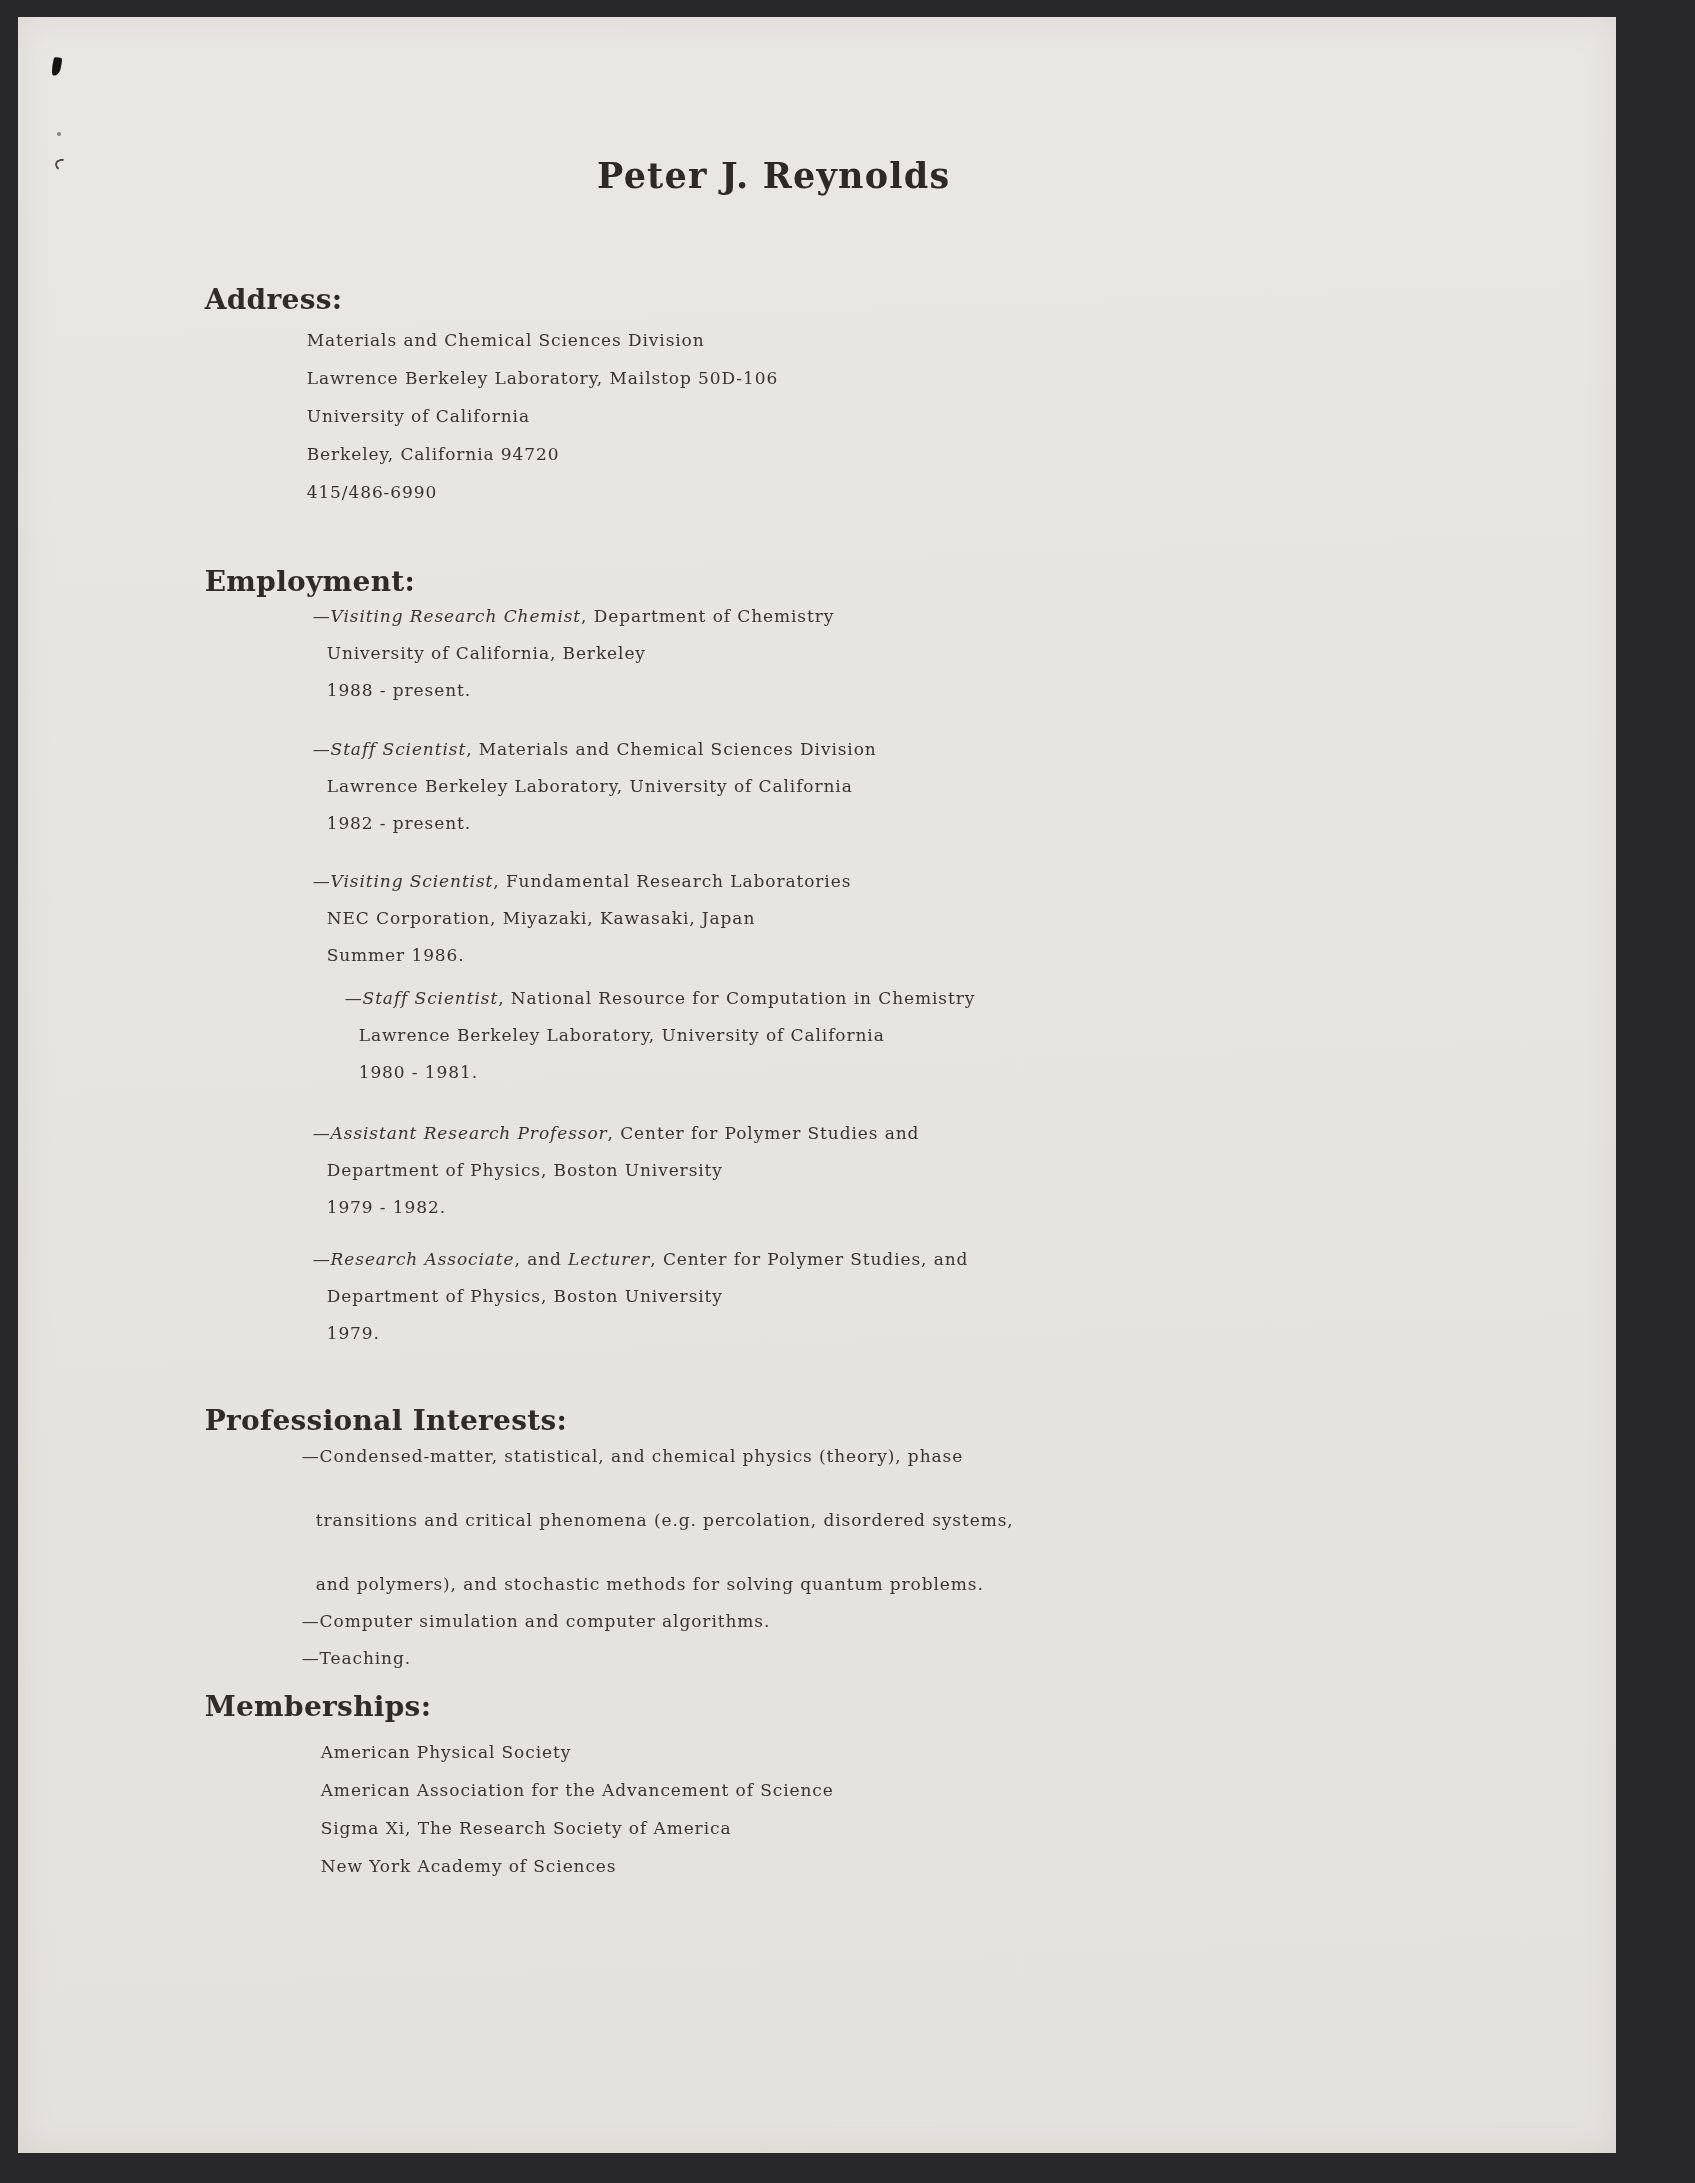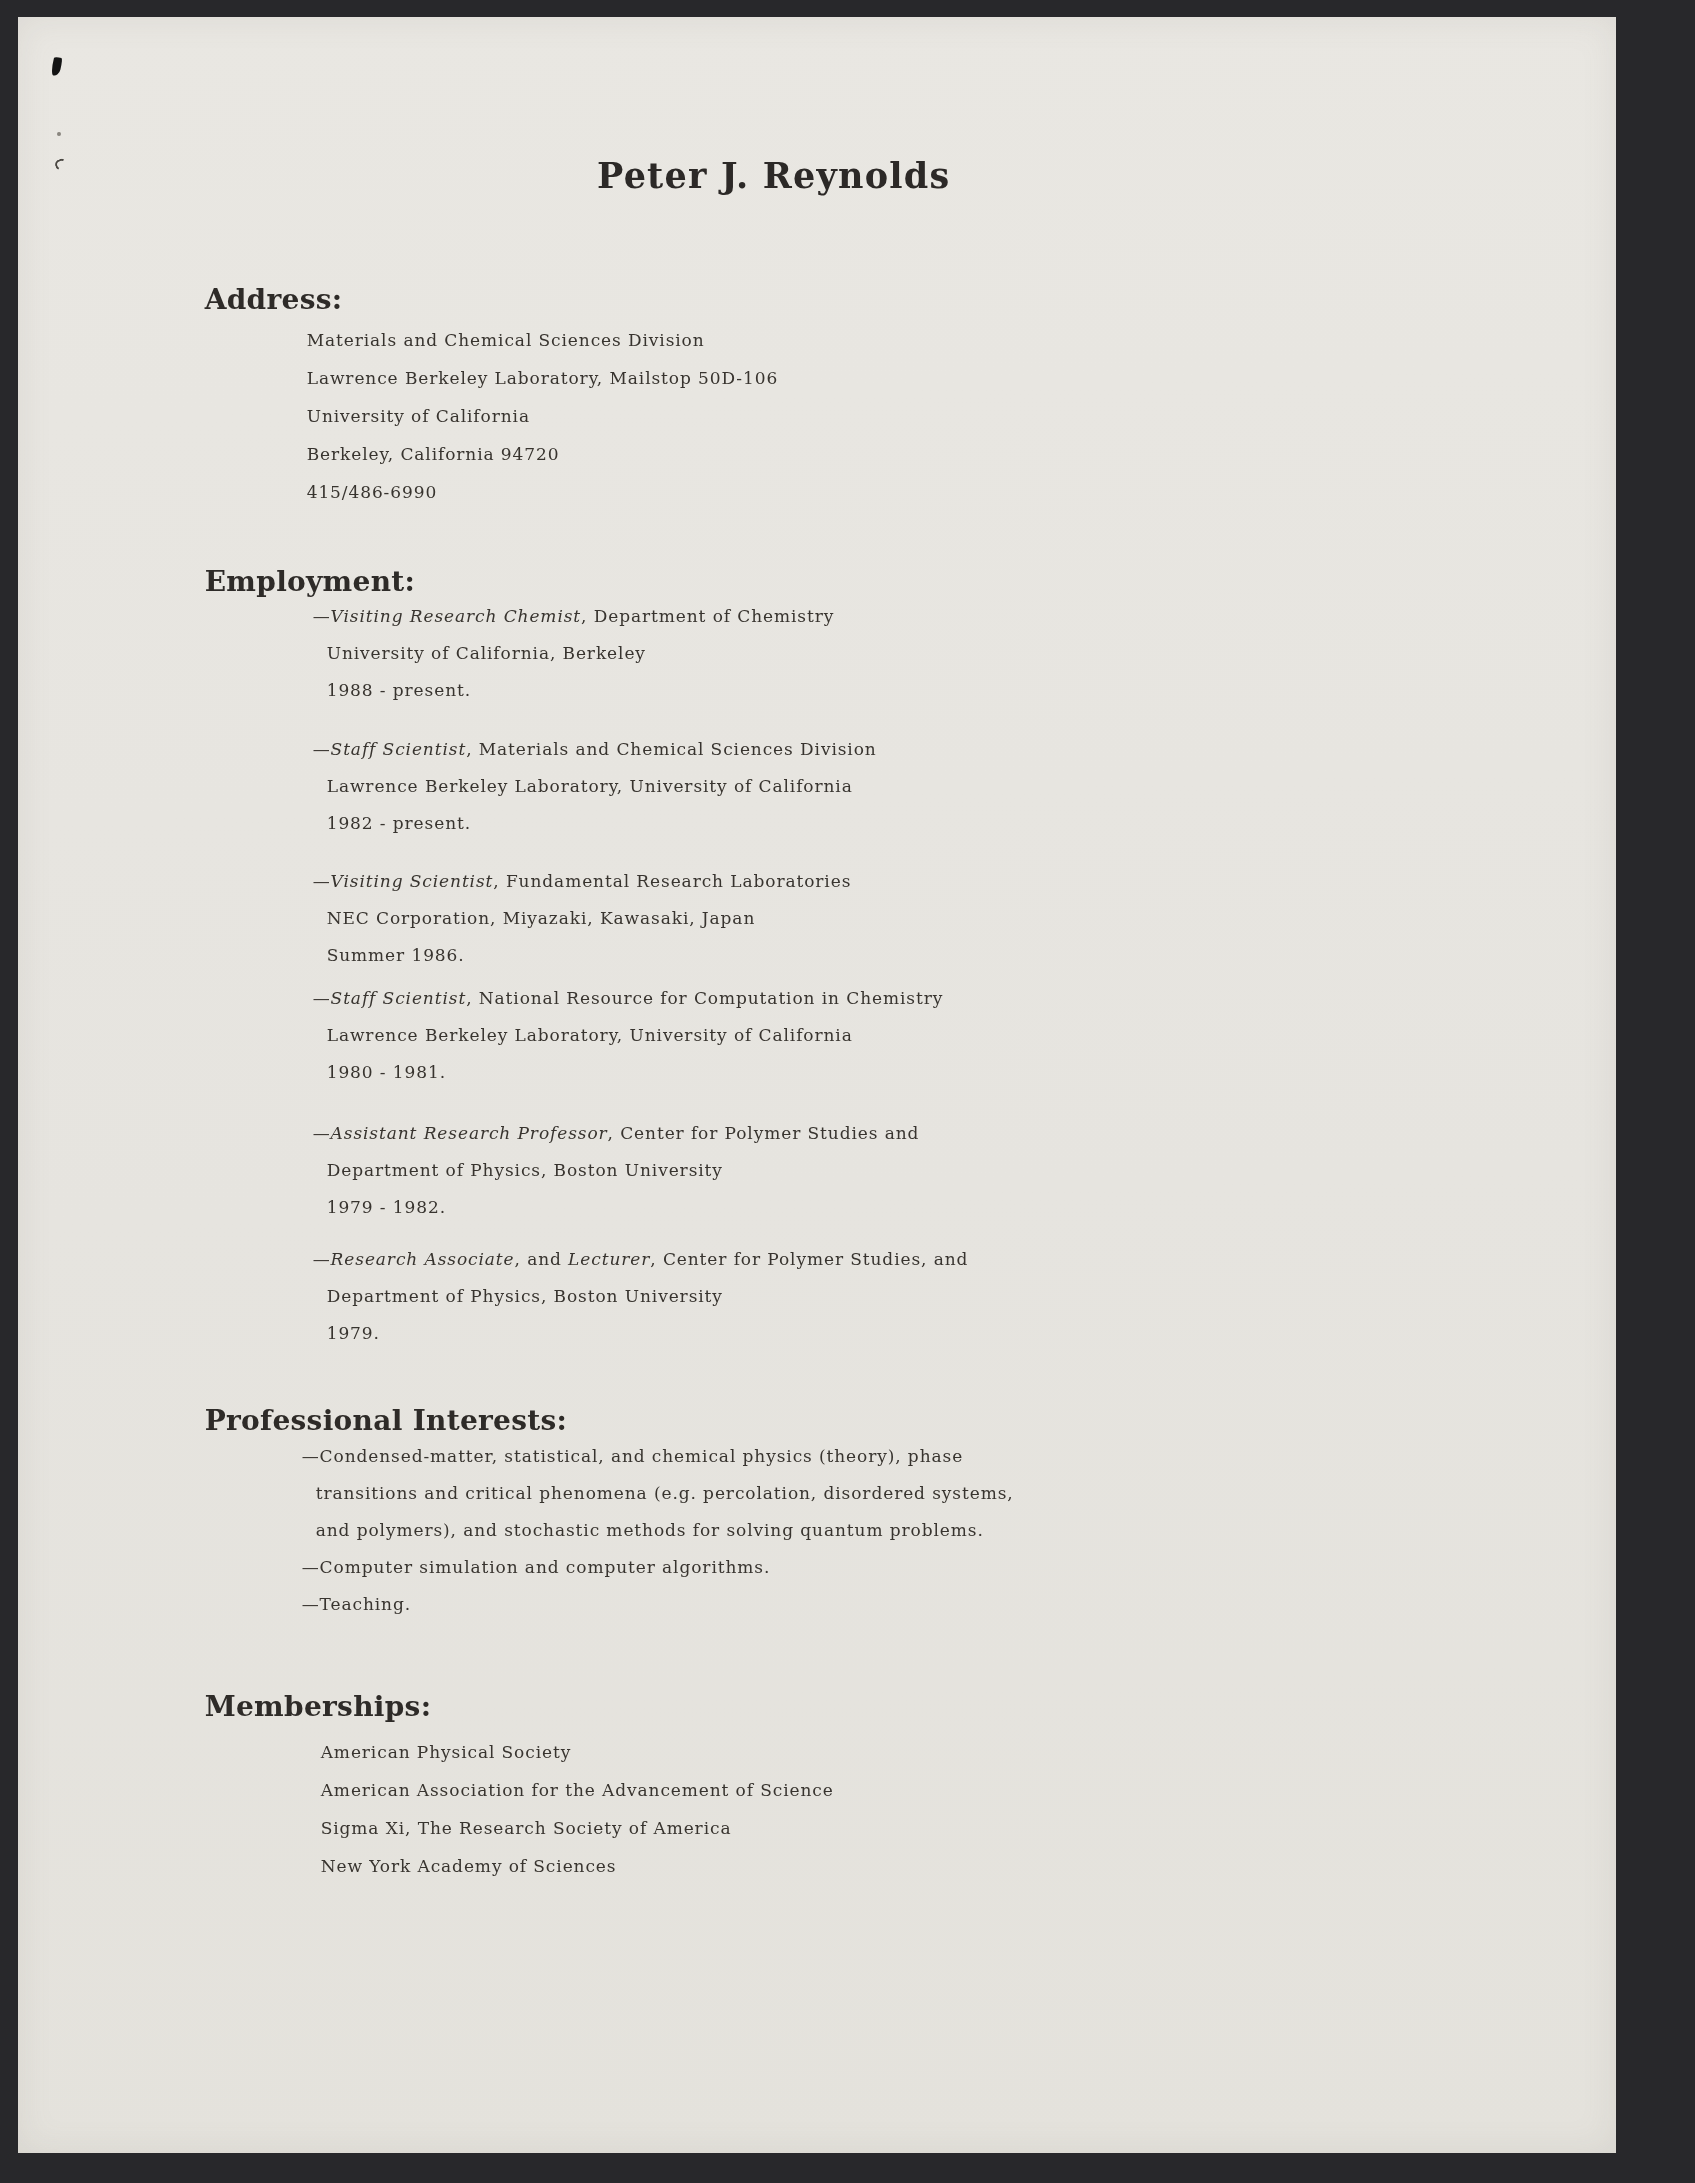--- a/index.html
+++ b/index.html
@@ -98,31 +98,31 @@
     top: 304px;
     line-height: 38px;
   }
   .entry {
     left: 295px;
     line-height: 37px;
   }
   .e1 { top: 581px; }
   .e2 { top: 714px; }
   .e3 { top: 846px; }
-  .e4 { top: 963px; }
+  .e4 { top: 963px; margin-left: 32px; }
   .e5 { top: 1098px; }
   .e6 { top: 1224px; }
   .entry .cont { padding-left: 14px; }
   .it { font-style: italic; }
   .interest-lines {
     left: 284px;
     top: 1421px;
     line-height: 37px;
   }
-  .interest-lines .cont { padding-left: 14px; }
+  .interest-lines .cont { padding-left: 14px; margin-top: 27px; }
   .member-lines {
     left: 303px;
     top: 1704px;
     line-height: 38px;
     margin-top: 12px;
   }
 </style>
 </head>
 <body>
 

